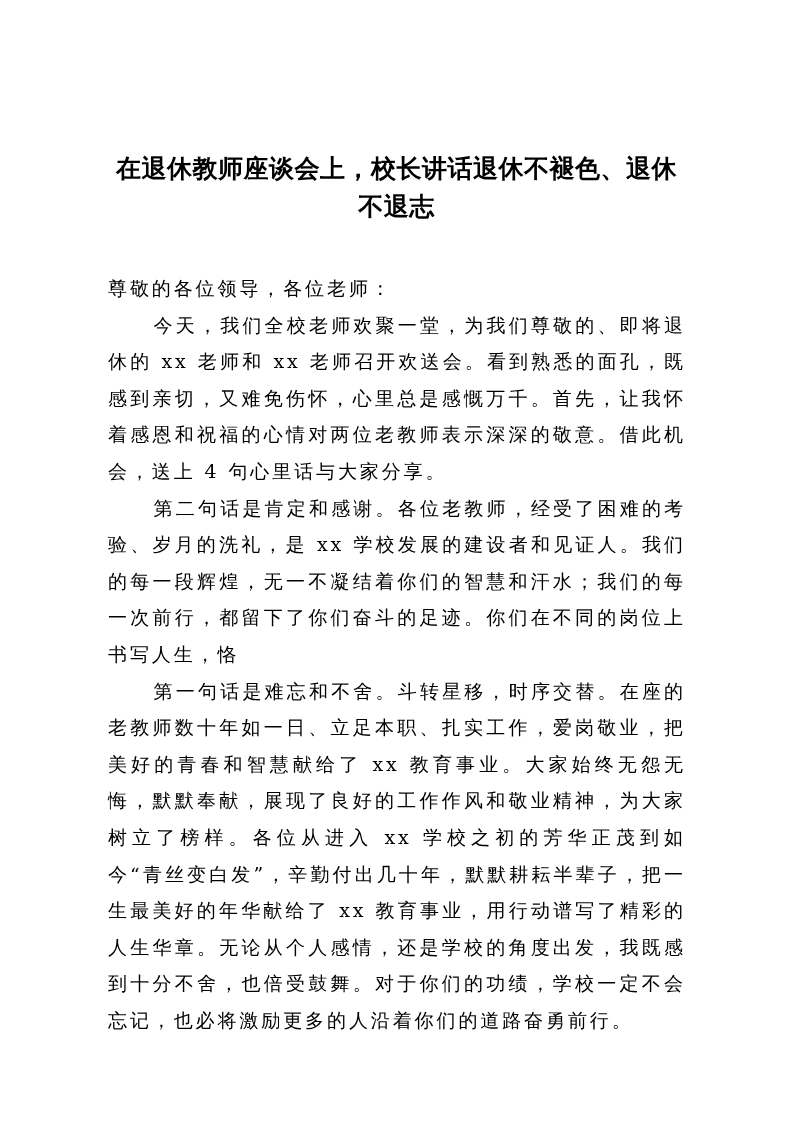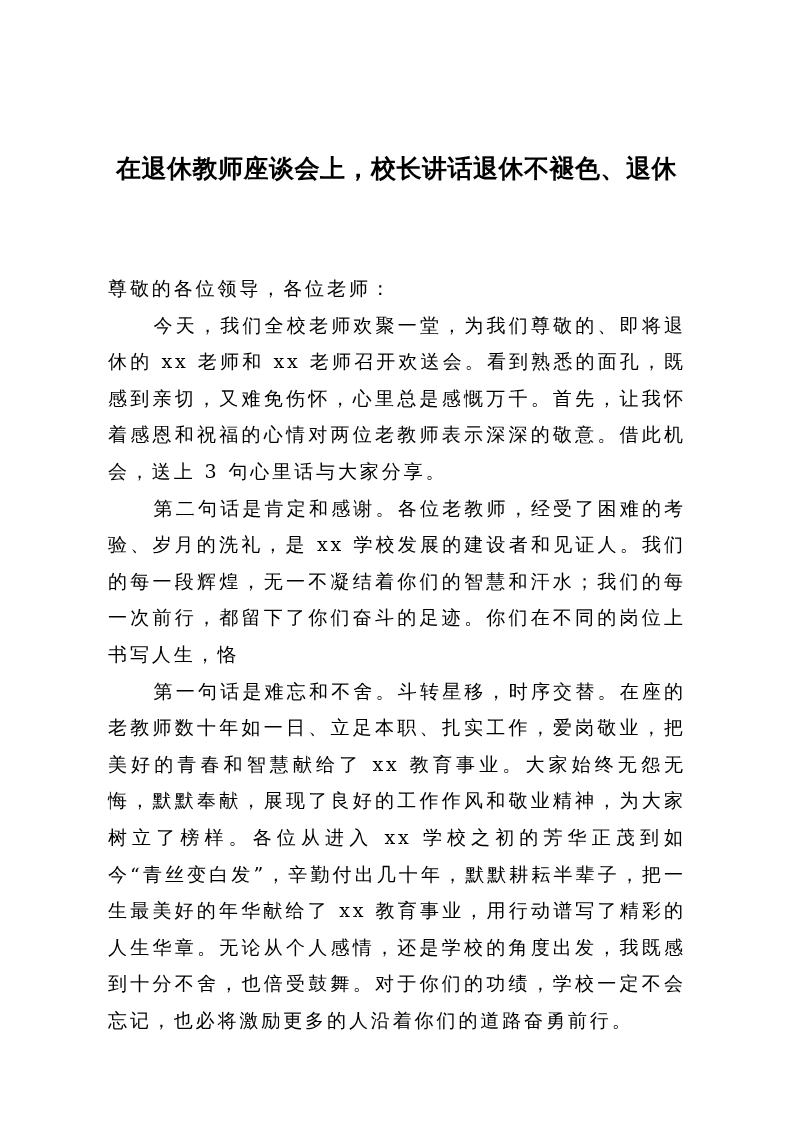--- a/index.html
+++ b/index.html
@@ -21,21 +21,22 @@
   }
   .body p { margin: 0; }
   .body p.indent { text-indent: 2.4em; }
 </style>
 </head>
 <body>
 
 <div class="page">
   <div class="title">
     <div>在退休教师座谈会上，校长讲话退休不褪色、退休</div>
+    <div>不退志</div>
   </div>
 
   <div class="body">
     <p>尊敬的各位领导，各位老师：</p>
-    <p class="indent">今天，我们全校老师欢聚一堂，为我们尊敬的、即将退休的 xx 老师和 xx 老师召开欢送会。看到熟悉的面孔，既感到亲切，又难免伤怀，心里总是感慨万千。首先，让我怀着感恩和祝福的心情对两位老教师表示深深的敬意。借此机会，送上 3 句心里话与大家分享。</p>
+    <p class="indent">今天，我们全校老师欢聚一堂，为我们尊敬的、即将退休的 xx 老师和 xx 老师召开欢送会。看到熟悉的面孔，既感到亲切，又难免伤怀，心里总是感慨万千。首先，让我怀着感恩和祝福的心情对两位老教师表示深深的敬意。借此机会，送上 4 句心里话与大家分享。</p>
     <p class="indent">第二句话是肯定和感谢。各位老教师，经受了困难的考验、岁月的洗礼，是 xx 学校发展的建设者和见证人。我们的每一段辉煌，无一不凝结着你们的智慧和汗水；我们的每一次前行，都留下了你们奋斗的足迹。你们在不同的岗位上书写人生，恪</p>
     <p class="indent">第一句话是难忘和不舍。斗转星移，时序交替。在座的老教师数十年如一日、立足本职、扎实工作，爱岗敬业，把美好的青春和智慧献给了 xx 教育事业。大家始终无怨无悔，默默奉献，展现了良好的工作作风和敬业精神，为大家树立了榜样。各位从进入 xx 学校之初的芳华正茂到如今“青丝变白发”，辛勤付出几十年，默默耕耘半辈子，把一生最美好的年华献给了 xx 教育事业，用行动谱写了精彩的人生华章。无论从个人感情，还是学校的角度出发，我既感到十分不舍，也倍受鼓舞。对于你们的功绩，学校一定不会忘记，也必将激励更多的人沿着你们的道路奋勇前行。</p>
   </div>
 </div>
 
 </body></html>

